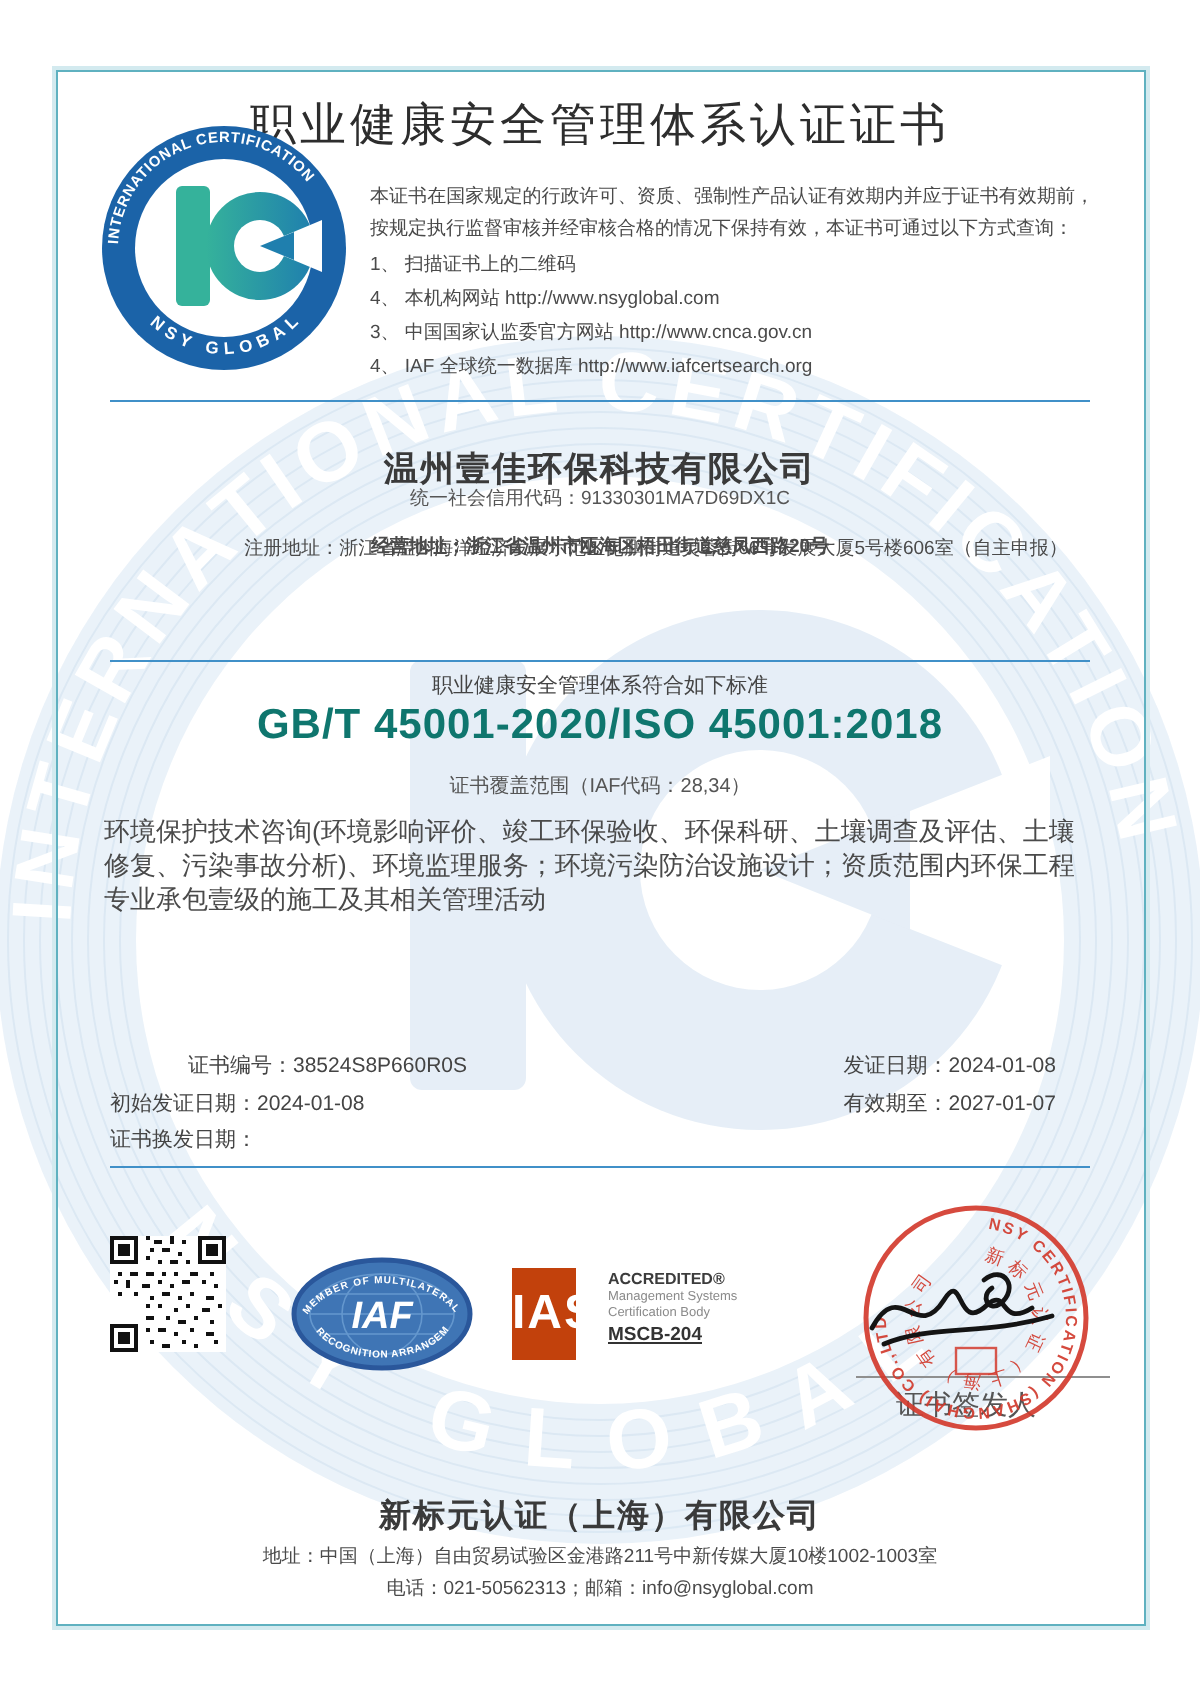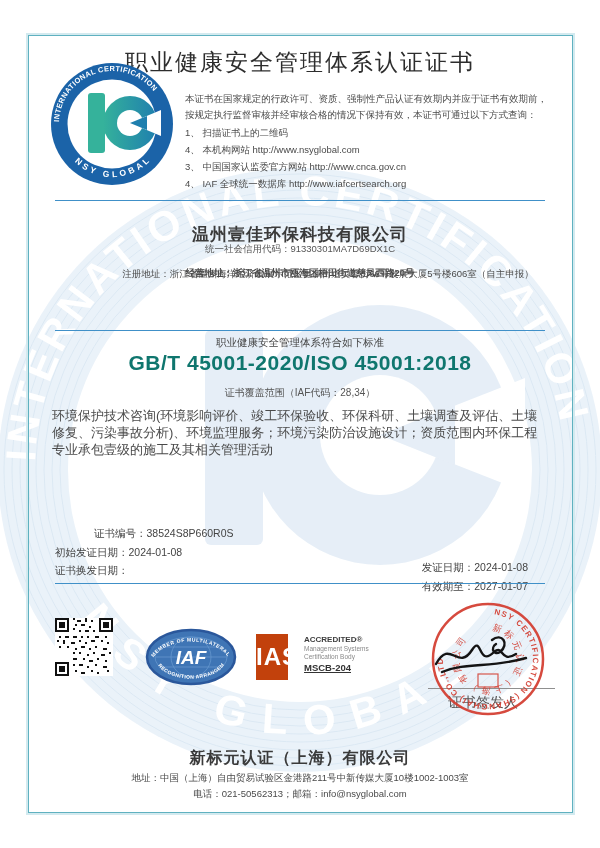--- a/index.html
+++ b/index.html
@@ -20,21 +20,21 @@
   .company{top:223px;font-size:17px;font-weight:bold;color:#3a3a3a;letter-spacing:1px;}
   .credit{top:243px;font-size:9.5px;color:#555;}
   .addr1{top:268px;font-size:9.5px;color:#4a4a4a;padding-left:28px;}
   .addr2{top:267px;font-size:9.5px;color:#4a4a4a;font-weight:bold;}
   .conformity{top:336px;font-size:10.5px;color:#444;}
   .stdcode{top:351px;font-size:21px;font-weight:bold;color:#0f766e;letter-spacing:0.5px;}
   .scopelabel{top:386px;font-size:10px;color:#555;}
   .scopetext{left:52px;top:407px;width:496px;font-size:13px;line-height:17px;color:#4a4a4a;}
   .drow{font-size:10.5px;color:#444;line-height:19px;}
   .dleft{left:55px;}
-  .dright{right:72px;text-align:center;margin-top:34px;}
+  .dright{right:72px;text-align:center;}
   .sigline{left:428px;top:688px;width:127px;border-top:1px solid #8f8f8f;height:0;z-index:3;}
   .signer{left:448px;top:694px;font-size:14px;color:#555;z-index:3;}
   .ias-sq{left:256px;top:634px;width:32px;height:46px;background:#c2410c;color:#fff;
           font-weight:bold;font-size:24px;line-height:46px;text-align:center;letter-spacing:1px;}
   .ias-txt{left:304px;top:635px;width:95px;}
   .ias-l1{font-size:8px;font-weight:bold;color:#3c3c3c;line-height:10px;}
   .ias-l2{font-size:6.5px;color:#8a8a8a;line-height:8px;}
   .ias-l4{font-size:9.5px;font-weight:bold;color:#333;line-height:13px;text-decoration:underline;}
   .f-company{top:748px;font-size:16px;font-weight:bold;color:#3a3a3a;letter-spacing:1px;}
   .f-addr{top:772px;font-size:9.5px;color:#4a4a4a;}

